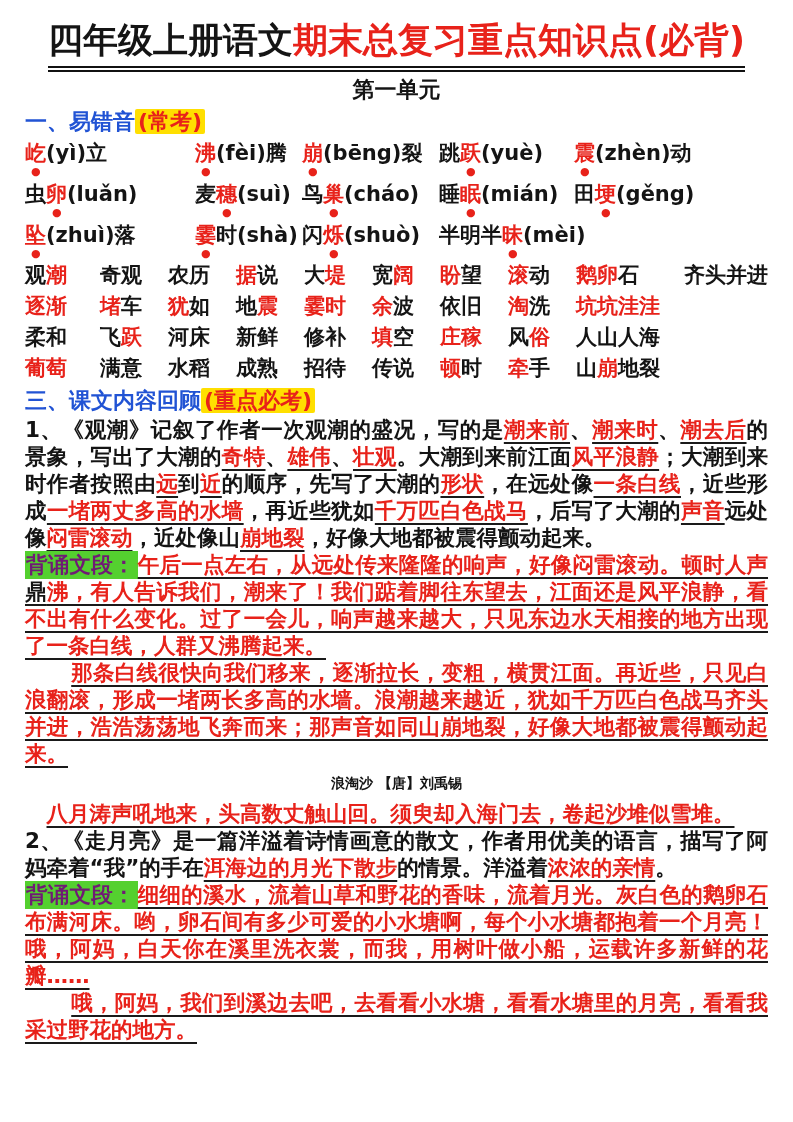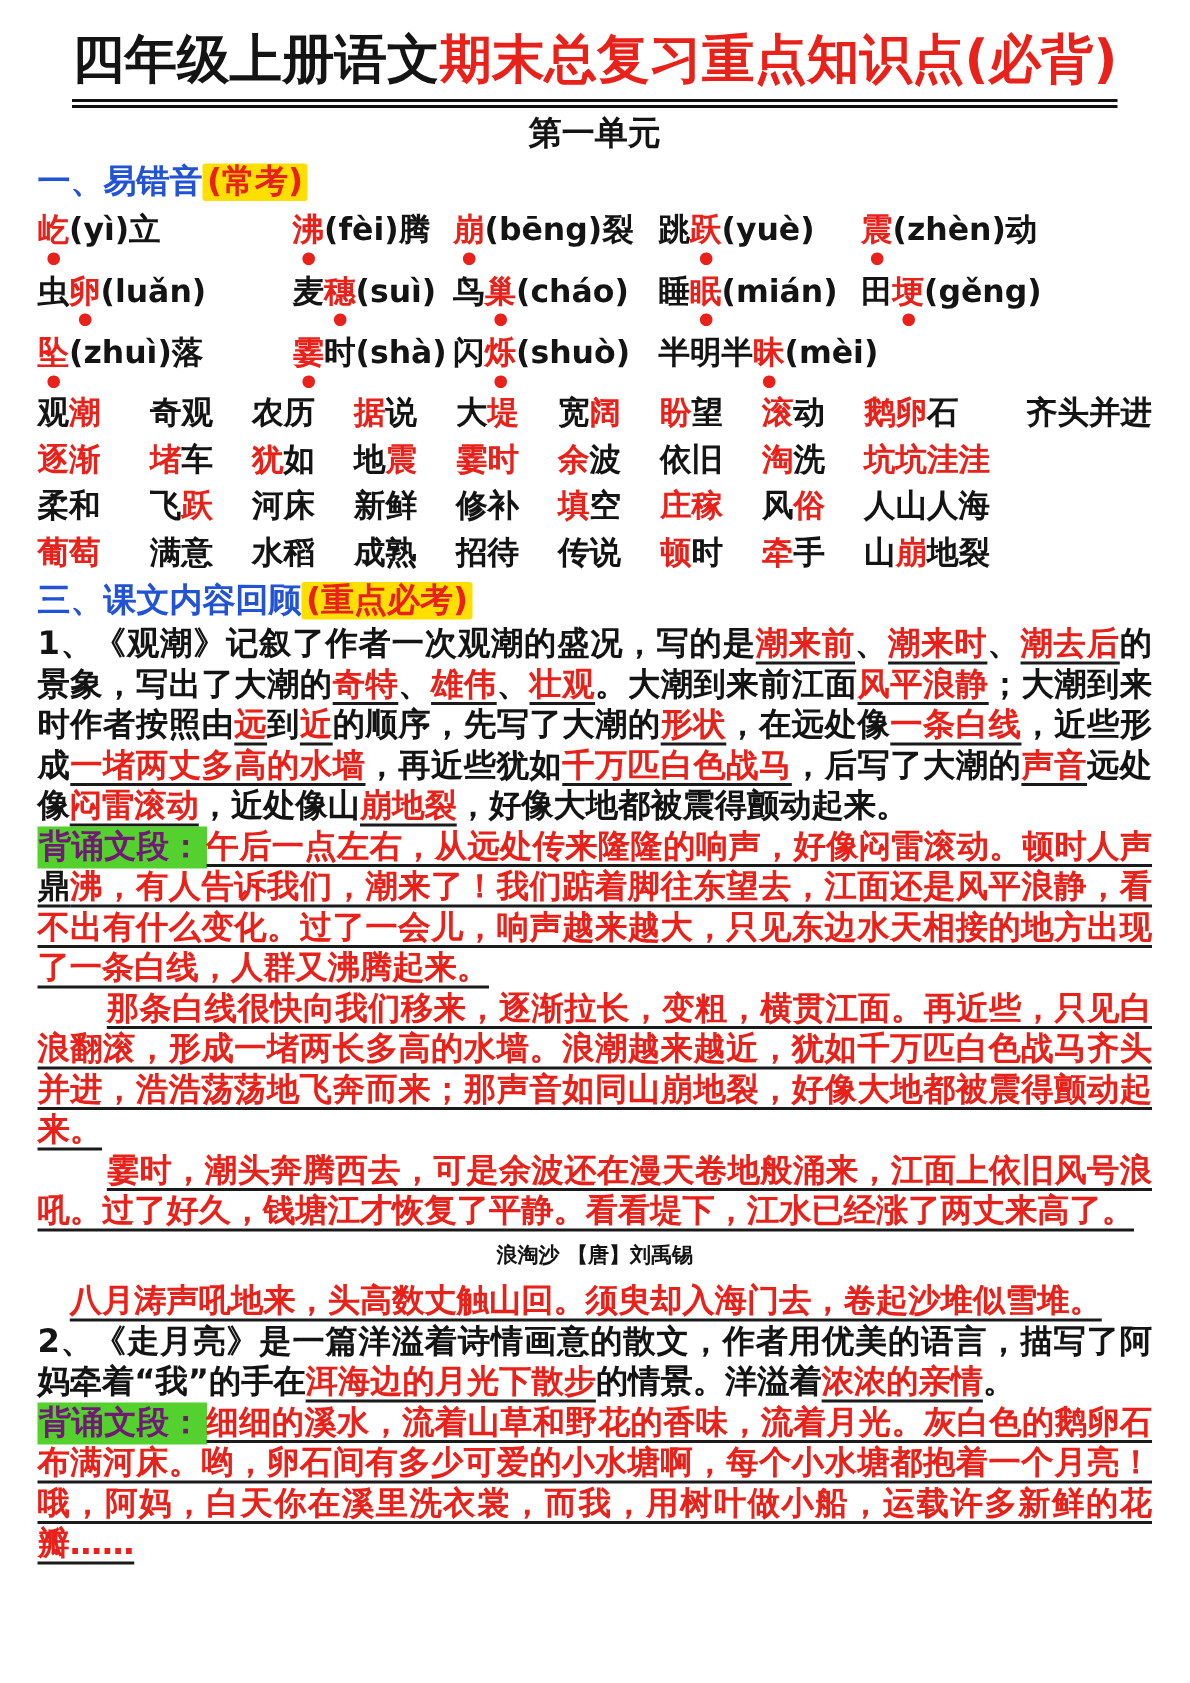--- a/index.html
+++ b/index.html
@@ -159,24 +159,24 @@
   <div class="sec-h">
     <span class="sec-label">三、课文内容回顾</span><span class="sec-tag">(重点必考)</span>
   </div>
 
   <p class="para"><span class="seg-k">1、《观潮》记叙了作者一次观潮的盛况，写的是</span><span class="seg-ru">潮来前</span><span class="seg-k">、</span><span class="seg-ru">潮来时</span><span class="seg-k">、</span><span class="seg-ru">潮去后</span><span class="seg-k">的景象，写出了大潮的</span><span class="seg-ru">奇特</span><span class="seg-k">、</span><span class="seg-ru">雄伟</span><span class="seg-k">、</span><span class="seg-ru">壮观</span><span class="seg-k">。大潮到来前江面</span><span class="seg-ru">风平浪静</span><span class="seg-k">；大潮到来时作者按照由</span><span class="seg-ru">远</span><span class="seg-k">到</span><span class="seg-ru">近</span><span class="seg-k">的顺序，先写了大潮的</span><span class="seg-ru">形状</span><span class="seg-k">，在远处像</span><span class="seg-ru">一条白线</span><span class="seg-k">，近些形成</span><span class="seg-ru">一堵两丈多高的水墙</span><span class="seg-k">，再近些犹如</span><span class="seg-ru">千万匹白色战马</span><span class="seg-k">，后写了大潮的</span><span class="seg-ru">声音</span><span class="seg-k">远处像</span><span class="seg-ru">闷雷滚动</span><span class="seg-k">，近处像山</span><span class="seg-ru">崩地裂</span><span class="seg-k">，好像大地都被震得颤动起来。</span></p>
 
   <p class="para"><span class="seg-g">背诵文段：</span><span><span class="seg-ru">午后一点左右，从远处传来隆隆的响声，好像闷雷滚动。顿时人声</span><span class="seg-ku">鼎</span><span class="seg-ru">沸，有人告诉我们，潮来了！我们踮着脚往东望去，江面还是风平浪静，看不出有什么变化。过了一会儿，响声越来越大，只见东边水天相接的地方出现了一条白线，人群又沸腾起来。</span></span></p>
 
   <p class="para indent"><span class="seg-ru">那条白线很快向我们移来，逐渐拉长，变粗，横贯江面。再近些，只见白浪翻滚，形成一堵两长多高的水墙。浪潮越来越近，犹如千万匹白色战马齐头并进，浩浩荡荡地飞奔而来；那声音如同山崩地裂，好像大地都被震得颤动起来。</span></p>
 
-  <p class="para indent"><span class="seg-ru">霎时，潮头奔腾西去，可是余波还在漫天卷地般涌来，江面上依旧风号浪吼。过了好久，钱塘江才恢复了平静。看看堤下，江水已经涨了两丈来高了。</span></p>
 
   <div class="poem-title">浪淘沙 【唐】刘禹锡</div>
 
   <p class="para poem-line"><span class="seg-ru">八月涛声吼地来，头高数丈触山回。须臾却入海门去，卷起沙堆似雪堆。</span></p>
 
   <p class="para"><span class="seg-k">2、《走月亮》是一篇洋溢着诗情画意的散文，作者用优美的语言，描写了阿妈牵着“我”的手在</span><span class="seg-ru">洱海边的月光下散步</span><span class="seg-k">的情景。洋溢着</span><span class="seg-ru">浓浓的亲情</span><span class="seg-k">。</span></p>
 
   <p class="para"><span class="seg-g">背诵文段：</span><span><span class="seg-ru">细细的溪水，流着山草和野花的香味，流着月光。灰白色的鹅卵石布满河床。哟，卵石间有多少可爱的小水塘啊，每个小水塘都抱着一个月亮！哦，阿妈，白天你在溪里洗衣裳，而我，用树叶做小船，运载许多新鲜的花瓣……</span></span></p>
 
+  <p class="para indent"><span class="seg-ru">哦，阿妈，我们到溪边去吧，去看看小水塘，看看水塘里的月亮，看看我采过野花的地方。</span></p>
 
 </div>
 
 </body></html>

